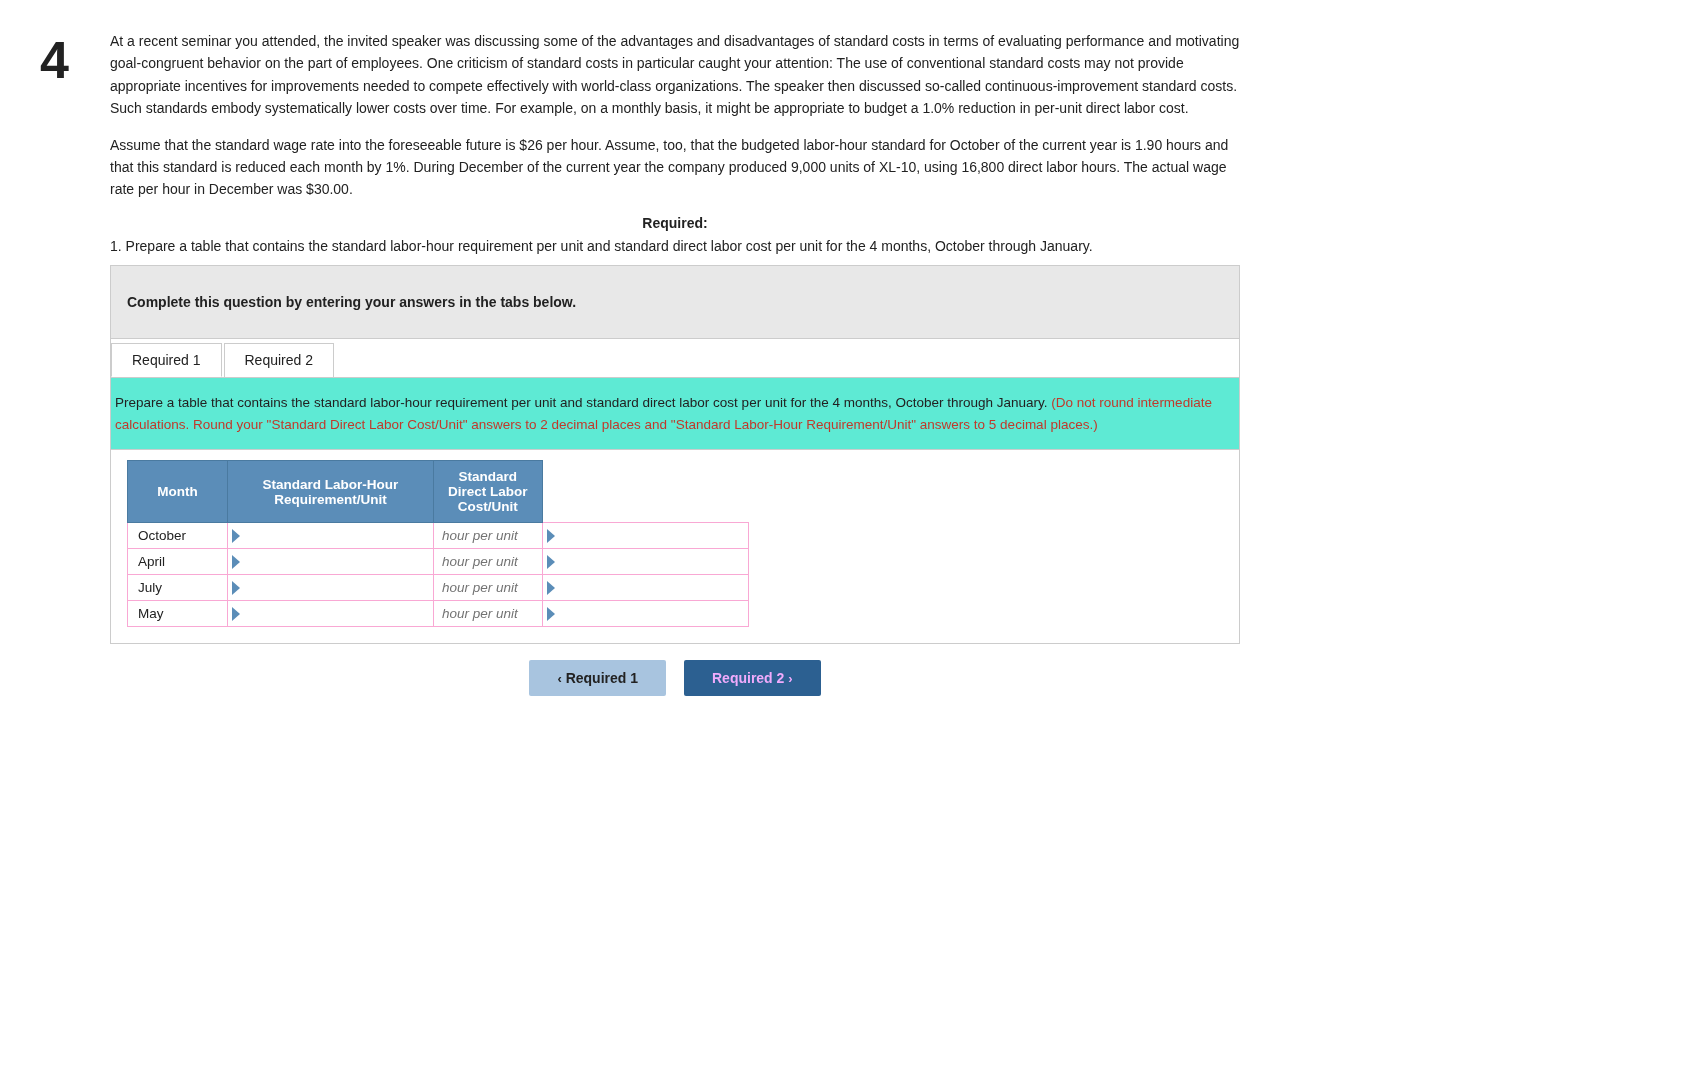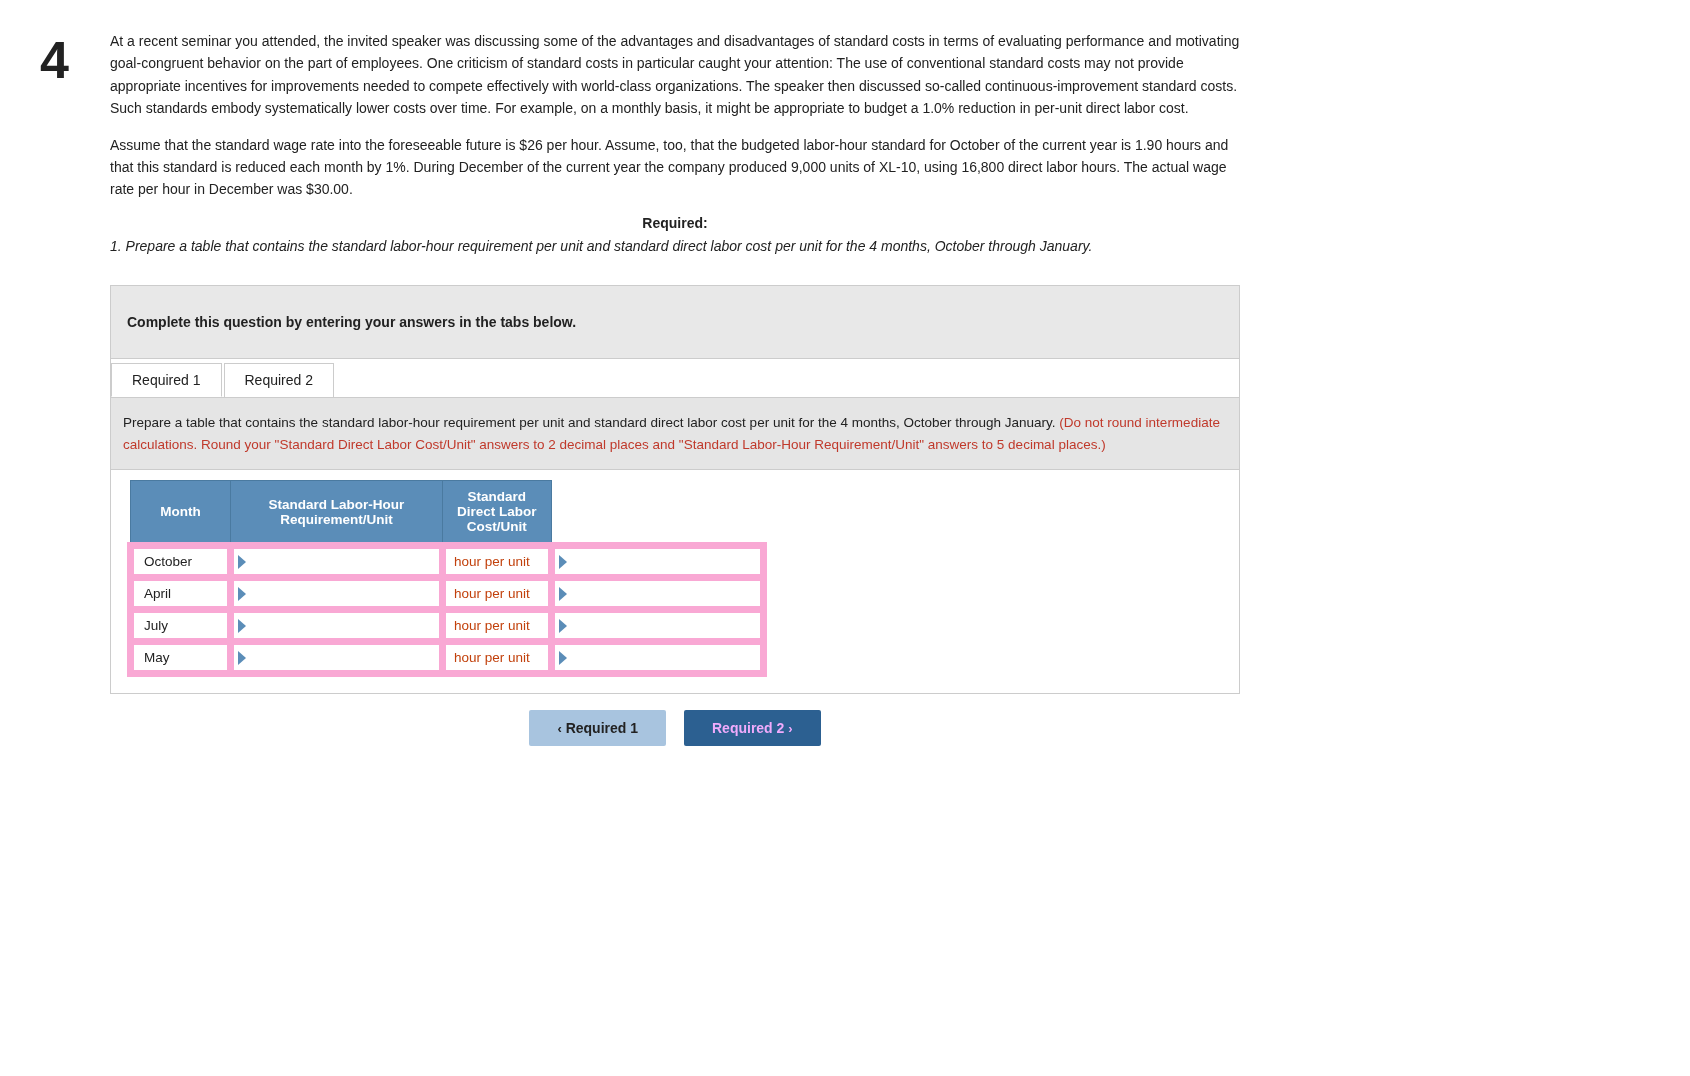--- a/index.html
+++ b/index.html
@@ -30,22 +30,21 @@
       line-height: 1.6;
       margin-bottom: 14px;
     }
     .required-label {
       font-weight: bold;
       margin-bottom: 4px;
       text-align: center;
     }
     .required-items {
       line-height: 1.6;
-      margin-bottom: 28px;
-      font-style: italic;
+      margin-bottom: 8px;
     }
     .complete-box {
       background: #e8e8e8;
       padding: 28px 16px;
       font-weight: bold;
       margin-bottom: 0;
       border: 1px solid #ccc;
     }
     .tabs-area {
       border: 1px solid #ccc;
@@ -67,22 +66,22 @@
       margin-top: 4px;
       position: relative;
     }
     .tab.active {
       background: #fff;
       border-bottom: 1px solid #fff;
       font-weight: normal;
       z-index: 1;
     }
     .tab-content {
-      padding: 14px 12px;
-      background: #e5e5e5;
+      padding: 14px 4px;
+      background: #5eead4;
       border-bottom: 1px solid #ccc;
       line-height: 1.6;
       font-size: 13.5px;
     }
     .tab-content .red-text {
       color: #c0392b;
     }
     .table-wrapper {
       padding: 10px 16px 16px 16px;
       background: #fff;
@@ -94,37 +93,38 @@
     .data-table th {
       background: #5b8db8;
       color: #fff;
       font-weight: bold;
       text-align: center;
       padding: 8px 14px;
       border: 1px solid #4a7aa0;
       vertical-align: middle;
     }
     .data-table td {
-      border: 7px solid #f9a8d4;
+      border: 1px solid #f9a8d4;
       padding: 5px 8px;
       vertical-align: middle;
       background: #fff;
     }
     .data-table td.month-cell {
       padding: 5px 10px;
       min-width: 100px;
     }
     .data-table td.input-cell {
       padding: 0;
       min-width: 120px;
     }
     .data-table td.unit-cell {
       padding: 5px 8px;
       white-space: nowrap;
-      color: #c2410c;
+      color: #737373;
+      font-style: italic;
     }
     .data-table td.cost-input-cell {
       padding: 0;
       min-width: 80px;
     }
     .input-wrapper {
       display: flex;
       align-items: center;
     }
     .triangle-indicator {

